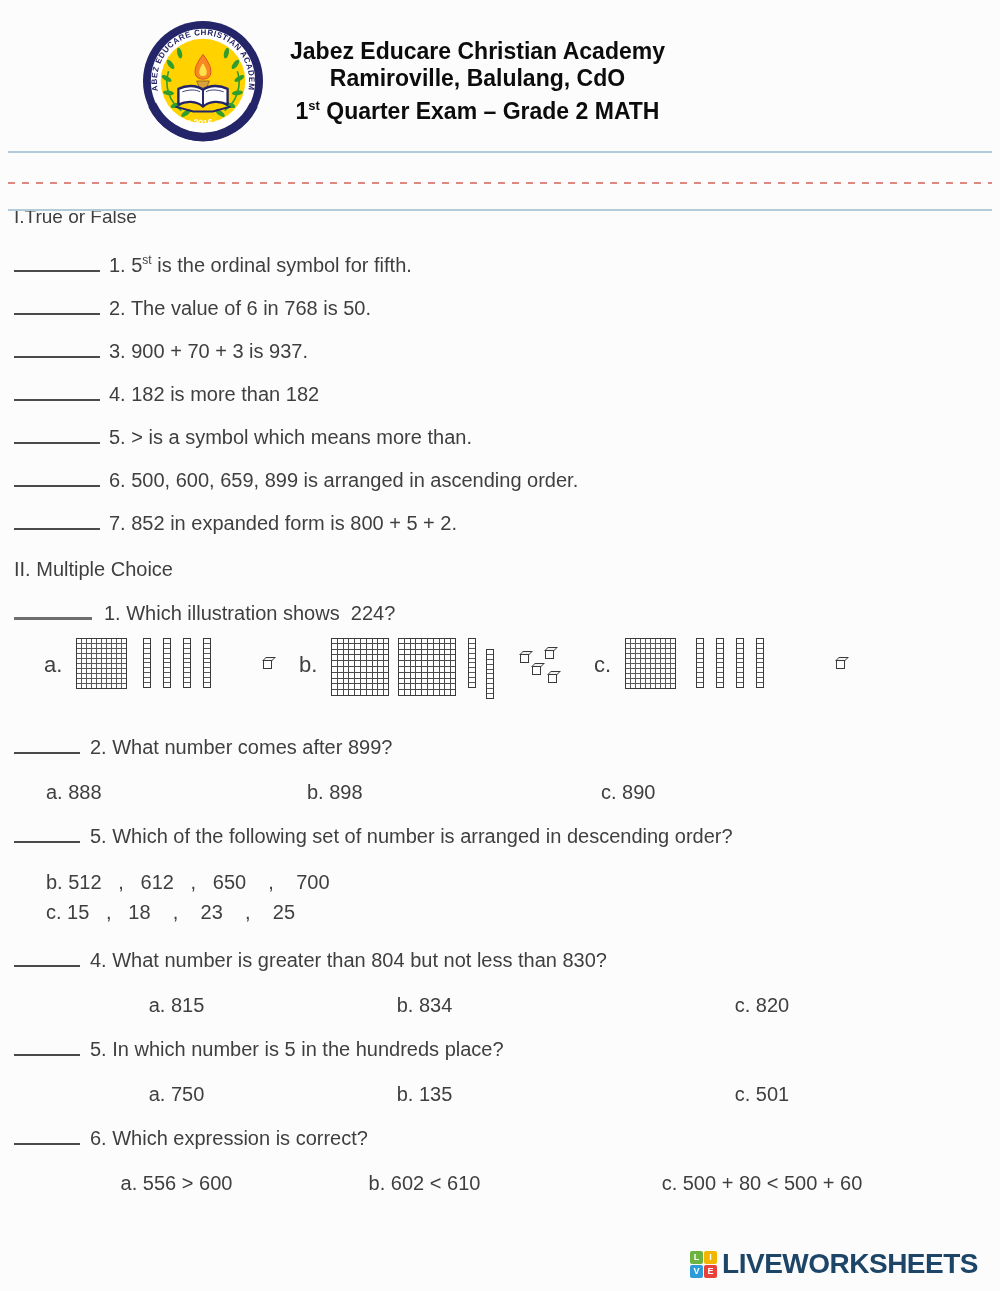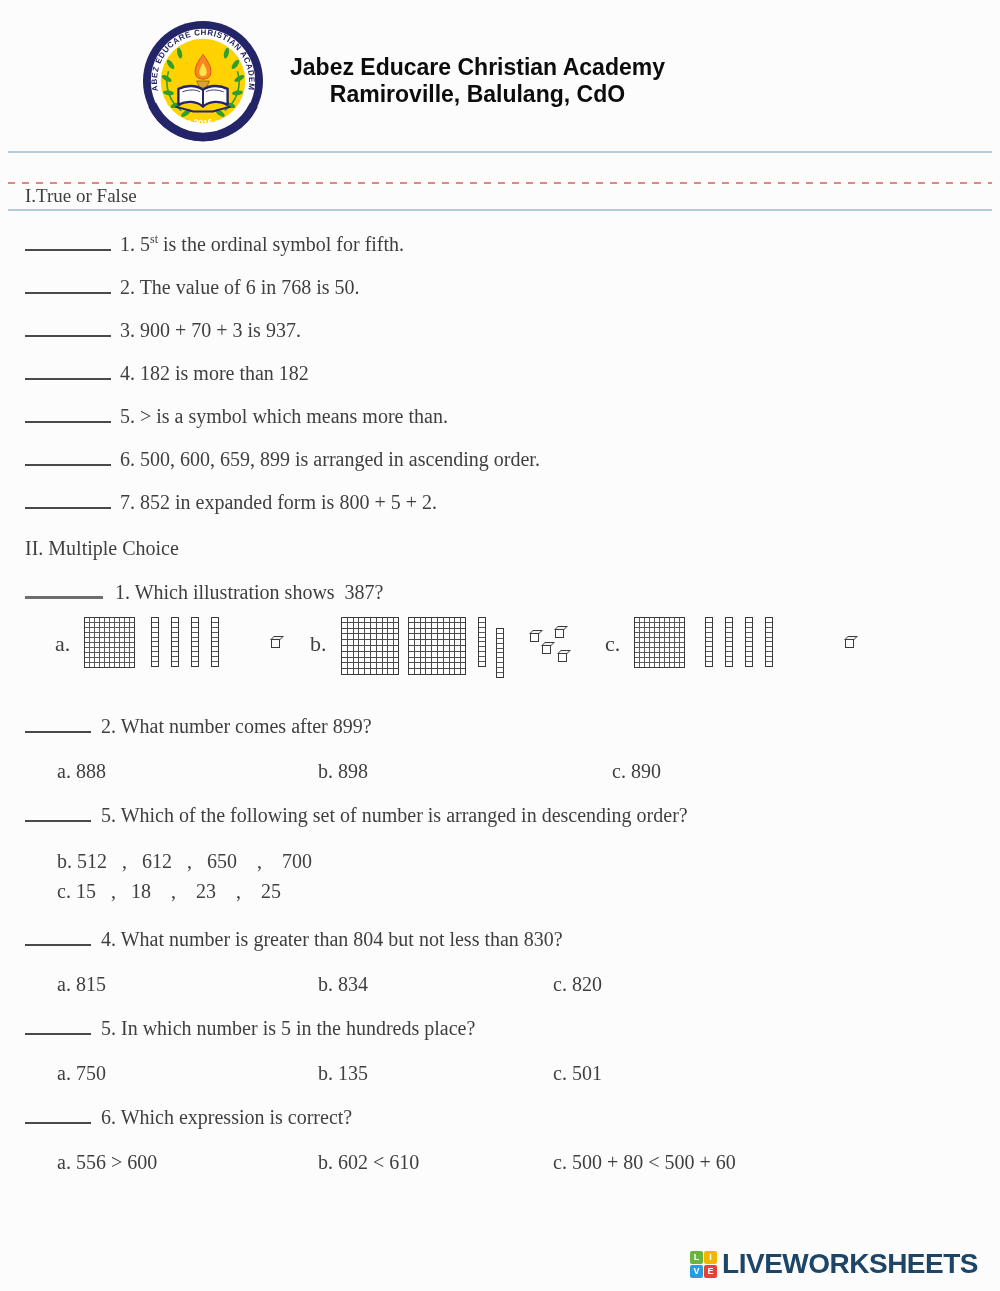--- a/index.html
+++ b/index.html
@@ -17,21 +17,21 @@
   .head-text{margin-left:26px;text-align:center;font-weight:bold;color:#0c0c0c;font-size:23px;line-height:27px;}
   .head-text sup{font-size:13px;}
 
   
   .rule{position:absolute;left:8px;right:8px;}
   .rule.solid{border-top:2px solid var(--line-blue);}
   .rule.dashed{height:2px;background:repeating-linear-gradient(90deg,var(--line-dashed-red) 0 7px,transparent 7px 14px);}
   .rule.r1{top:151px;} .rule.r2{top:182px;} .rule.r3{top:209px;}
 
   
-  .content{margin-top:59px;padding-left:25px;padding-right:18px;font-size:20px;font-family:Liberation Serif, serif;}
+  .content{margin-top:80px;padding-left:14px;padding-right:18px;font-size:20px;}
   .sec-title{font-size:19px;line-height:22px;}
   .row{margin-top:22px;line-height:21px;white-space:pre;}
   .blank{display:inline-block;width:86px;height:14px;border-bottom:2px solid var(--blank);margin-right:9px;vertical-align:baseline;}
   .blank.mc{width:66px;margin-right:10px;}
   .blank.mc1{width:78px;border-bottom-width:3px;border-bottom-color:#6e6e6e;margin-right:12px;}
   sup{font-size:12px;}
 
   .mc-title{margin-top:24px;font-size:20px;line-height:22px;}
   .q{margin-top:22px;line-height:22px;white-space:pre;}
 
@@ -62,21 +62,21 @@
   .unit-cluster{position:relative;width:46px;height:38px;margin-left:26px;margin-top:12px;}
   .unit-cluster .unit{position:absolute;}
   .unit-cluster .unit:nth-child(1){left:0;top:4px;}
   .unit-cluster .unit:nth-child(2){left:25px;top:0;}
   .unit-cluster .unit:nth-child(3){left:12px;top:16px;}
   .unit-cluster .unit:nth-child(4){left:28px;top:24px;}
 
   
   .opts{display:grid;padding-left:32px;line-height:22px;}
   .opts.three-wide{grid-template-columns:261px 294px auto;margin-top:23px;}
-  .opts.three{grid-template-columns:261px 235px auto;margin-top:23px;}
+  .opts.three{grid-template-columns:261px 235px auto;margin-top:23px;text-align:center;}
   .opts .opt{white-space:pre;}
   .opts.stack{grid-template-columns:1fr;margin-top:20px;line-height:30px;}
 
   
   .footer{position:absolute;top:1248px;right:22px;display:flex;align-items:center;}
   .lw-tiles{display:grid;grid-template-columns:13px 13px;grid-template-rows:13px 13px;gap:1px;margin-right:5px;}
   .lw-tiles span{display:flex;align-items:center;justify-content:center;color:#fff;font-size:9px;font-weight:bold;border-radius:2px;}
   .lw-tiles span:nth-child(1){background:var(--lw-green);}
   .lw-tiles span:nth-child(2){background:var(--lw-yellow);}
   .lw-tiles span:nth-child(3){background:var(--lw-blue);}
@@ -152,20 +152,21 @@
         <path d="M0,9 C-7,4 -17,4 -25,8 L-25,24 C-17,20 -7,20 0,26 C7,20 17,20 25,24 L25,8 C17,4 7,4 0,9 Z" fill="#ffffff" style="stroke:var(--logo-navy)" stroke-width="2.4" stroke-linejoin="round"></path>
         <path d="M0,9 L0,26" fill="none" style="stroke:var(--logo-navy)" stroke-width="2"></path>
         <path d="M-21,11 C-14,8.5 -7,8.5 -3,11 M21,11 C14,8.5 7,8.5 3,11" fill="none" style="stroke:var(--logo-navy)" stroke-width="0.9"></path>
         <path d="M-28,26 L-10,31 L10,31 L28,26" fill="none" style="stroke:var(--logo-navy)" stroke-width="2"></path>
       </g>
     </svg>
   </div>
   <div class="head-text">
     <div>Jabez Educare Christian Academy</div>
     <div>Ramiroville, Balulang, CdO</div>
+    <div><span>1</span><sup>st</sup><span> Quarter Exam – Grade 2 MATH</span></div>
   </div>
 </div>
 
 <div class="rule solid r1"></div>
 <div class="rule dashed r2"></div>
 <div class="rule solid r3"></div>
 
 <div class="content">
 
   <div class="sec-title">I.True or False</div>
@@ -173,21 +174,21 @@
   <div class="row"><span class="blank"></span><span>1. 5</span><sup>st</sup><span> is the ordinal symbol for fifth.</span></div>
   <div class="row"><span class="blank"></span><span>2. The value of 6 in 768 is 50.</span></div>
   <div class="row"><span class="blank"></span><span>3. 900 + 70 + 3 is 937.</span></div>
   <div class="row"><span class="blank"></span><span>4. 182 is more than 182</span></div>
   <div class="row"><span class="blank"></span><span>5. &gt; is a symbol which means more than.</span></div>
   <div class="row"><span class="blank"></span><span>6. 500, 600, 659, 899 is arranged in ascending order.</span></div>
   <div class="row"><span class="blank"></span><span>7. 852 in expanded form is 800 + 5 + 2.</span></div>
 
   <div class="mc-title">II. Multiple Choice</div>
 
-  <div class="q"><span class="blank mc1"></span><span>1. Which illustration shows  387?</span></div>
+  <div class="q"><span class="blank mc1"></span><span>1. Which illustration shows  224?</span></div>
 
   <div class="illus" id="illustration-row">
       <div class="illus-cell opt-a">
         <div class="illus-label">a.</div>
         <div class="flat flat-sm"></div>
         <div class="rods">
           <div class="rod"></div>
           <div class="rod"></div>
           <div class="rod"></div>
           <div class="rod"></div>

